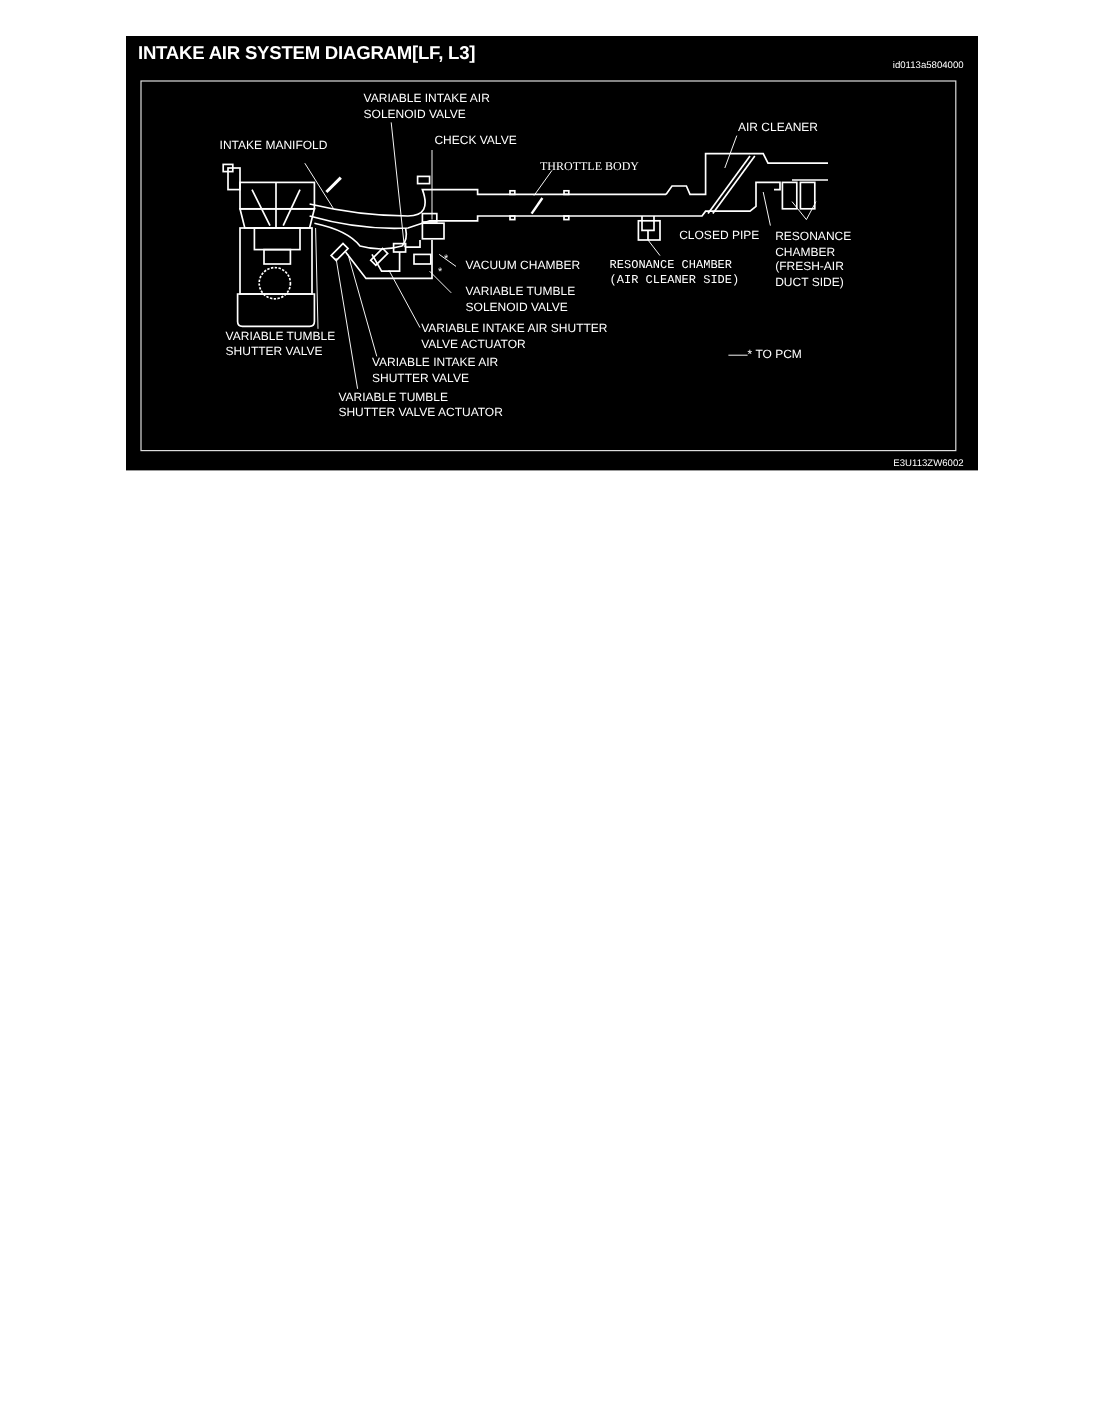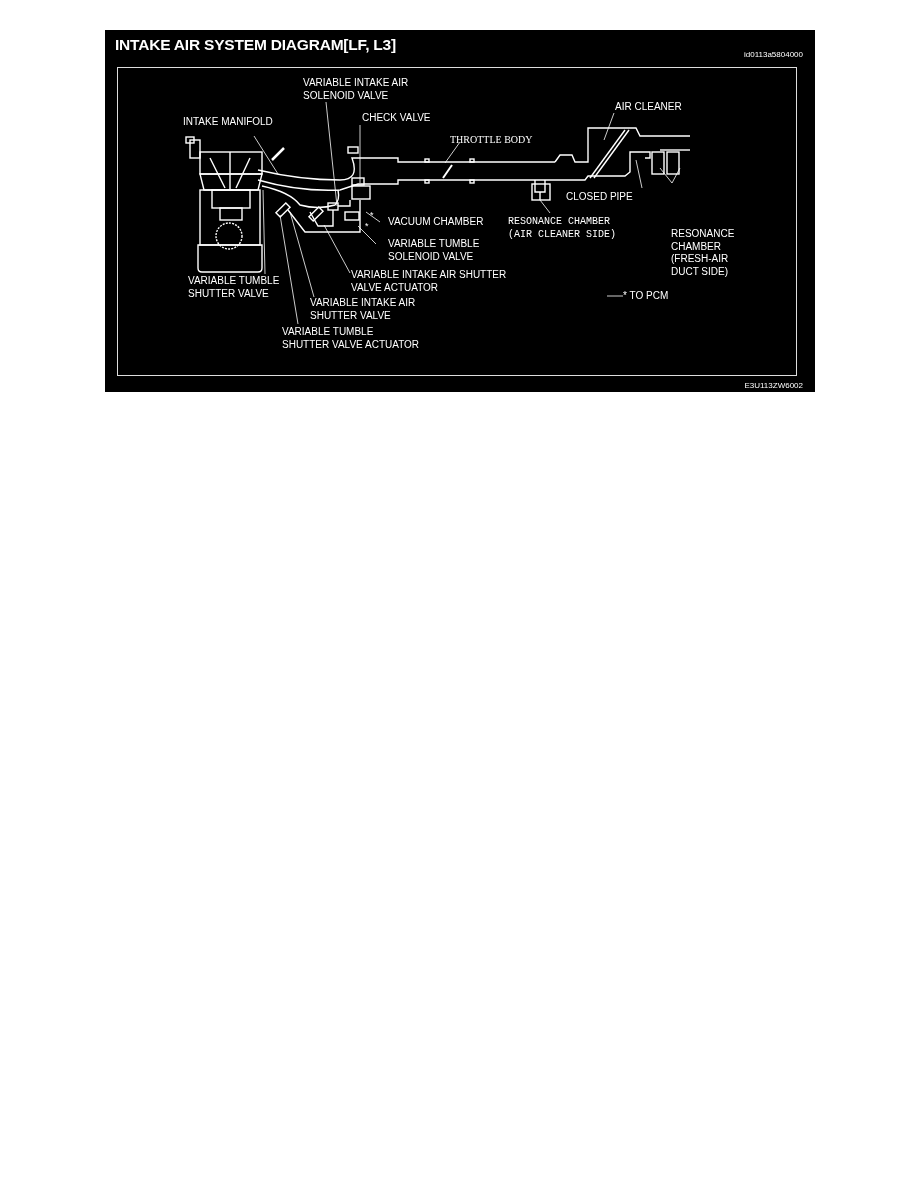--- a/index.html
+++ b/index.html
@@ -100,21 +100,21 @@
 
   <div class="lbl" style="left:198px;top:47px;">
     <div>VARIABLE INTAKE AIR</div>
     <div>SOLENOID VALVE</div>
   </div>
   <div class="lbl" style="left:78px;top:86px;">INTAKE MANIFOLD</div>
   <div class="lbl" style="left:257px;top:82px;">CHECK VALVE</div>
   <div class="lbl" style="left:345px;top:104px;font-family:Liberation Serif, serif;">THROTTLE BODY</div>
   <div class="lbl" style="left:510px;top:71px;text-align:center;">AIR CLEANER</div>
   <div class="lbl" style="left:461px;top:161px;">CLOSED PIPE</div>
-  <div class="lbl" style="left:566px;top:162px;line-height:12.5px;margin-top:36px;">
+  <div class="lbl" style="left:541px;top:162px;line-height:12.5px;">
     <div>RESONANCE</div>
     <div>CHAMBER</div>
     <div>(FRESH-AIR</div>
     <div>DUCT SIDE)</div>
   </div>
   <div class="lbl" style="left:283px;top:186px;">VACUUM CHAMBER</div>
   <div class="lbl" style="left:403px;top:186px;font-family:Liberation Mono, monospace;">
     <div>RESONANCE CHAMBER</div>
     <div>(AIR CLEANER SIDE)</div>
   </div>

